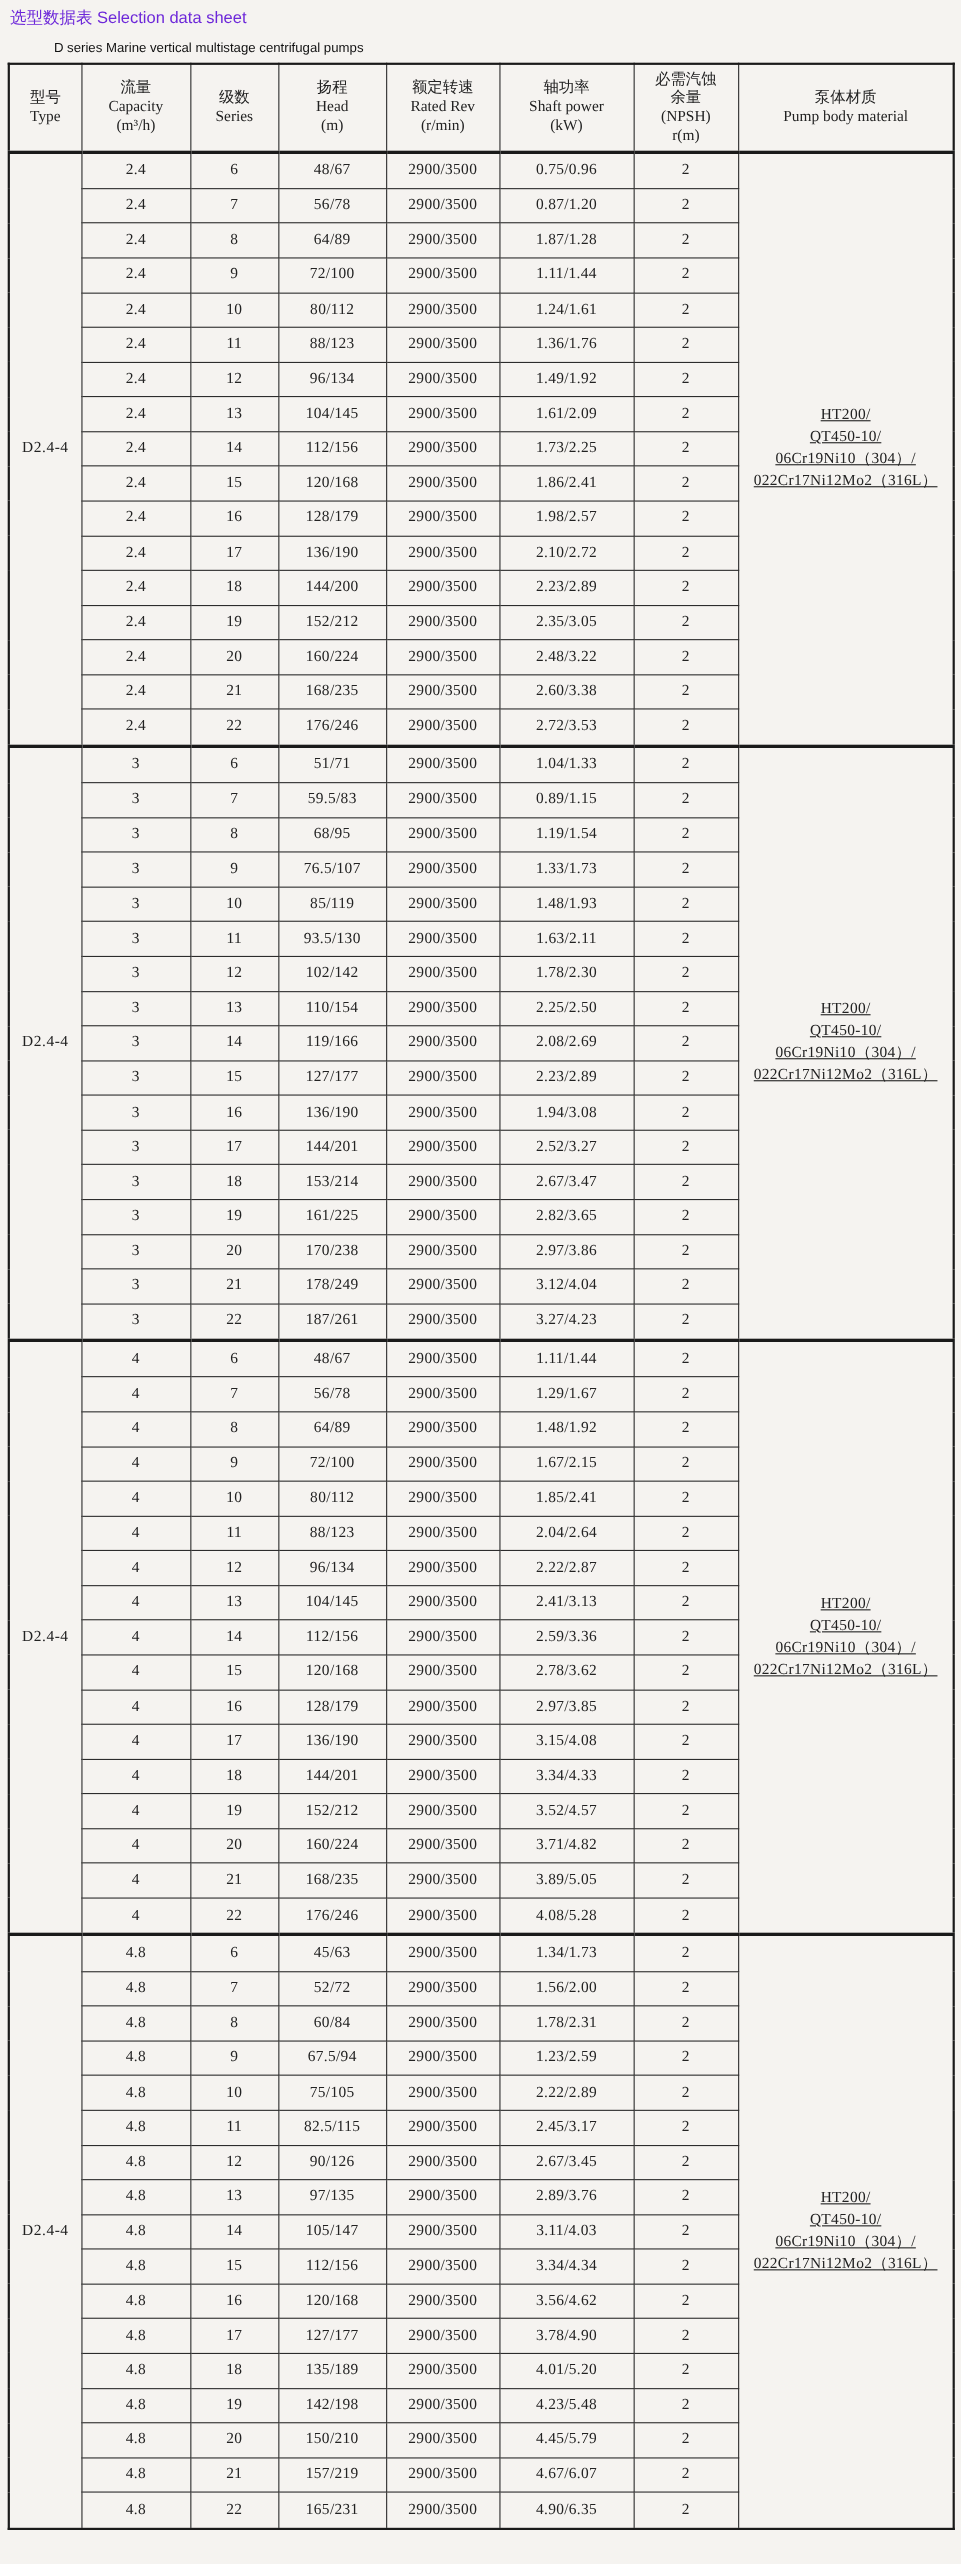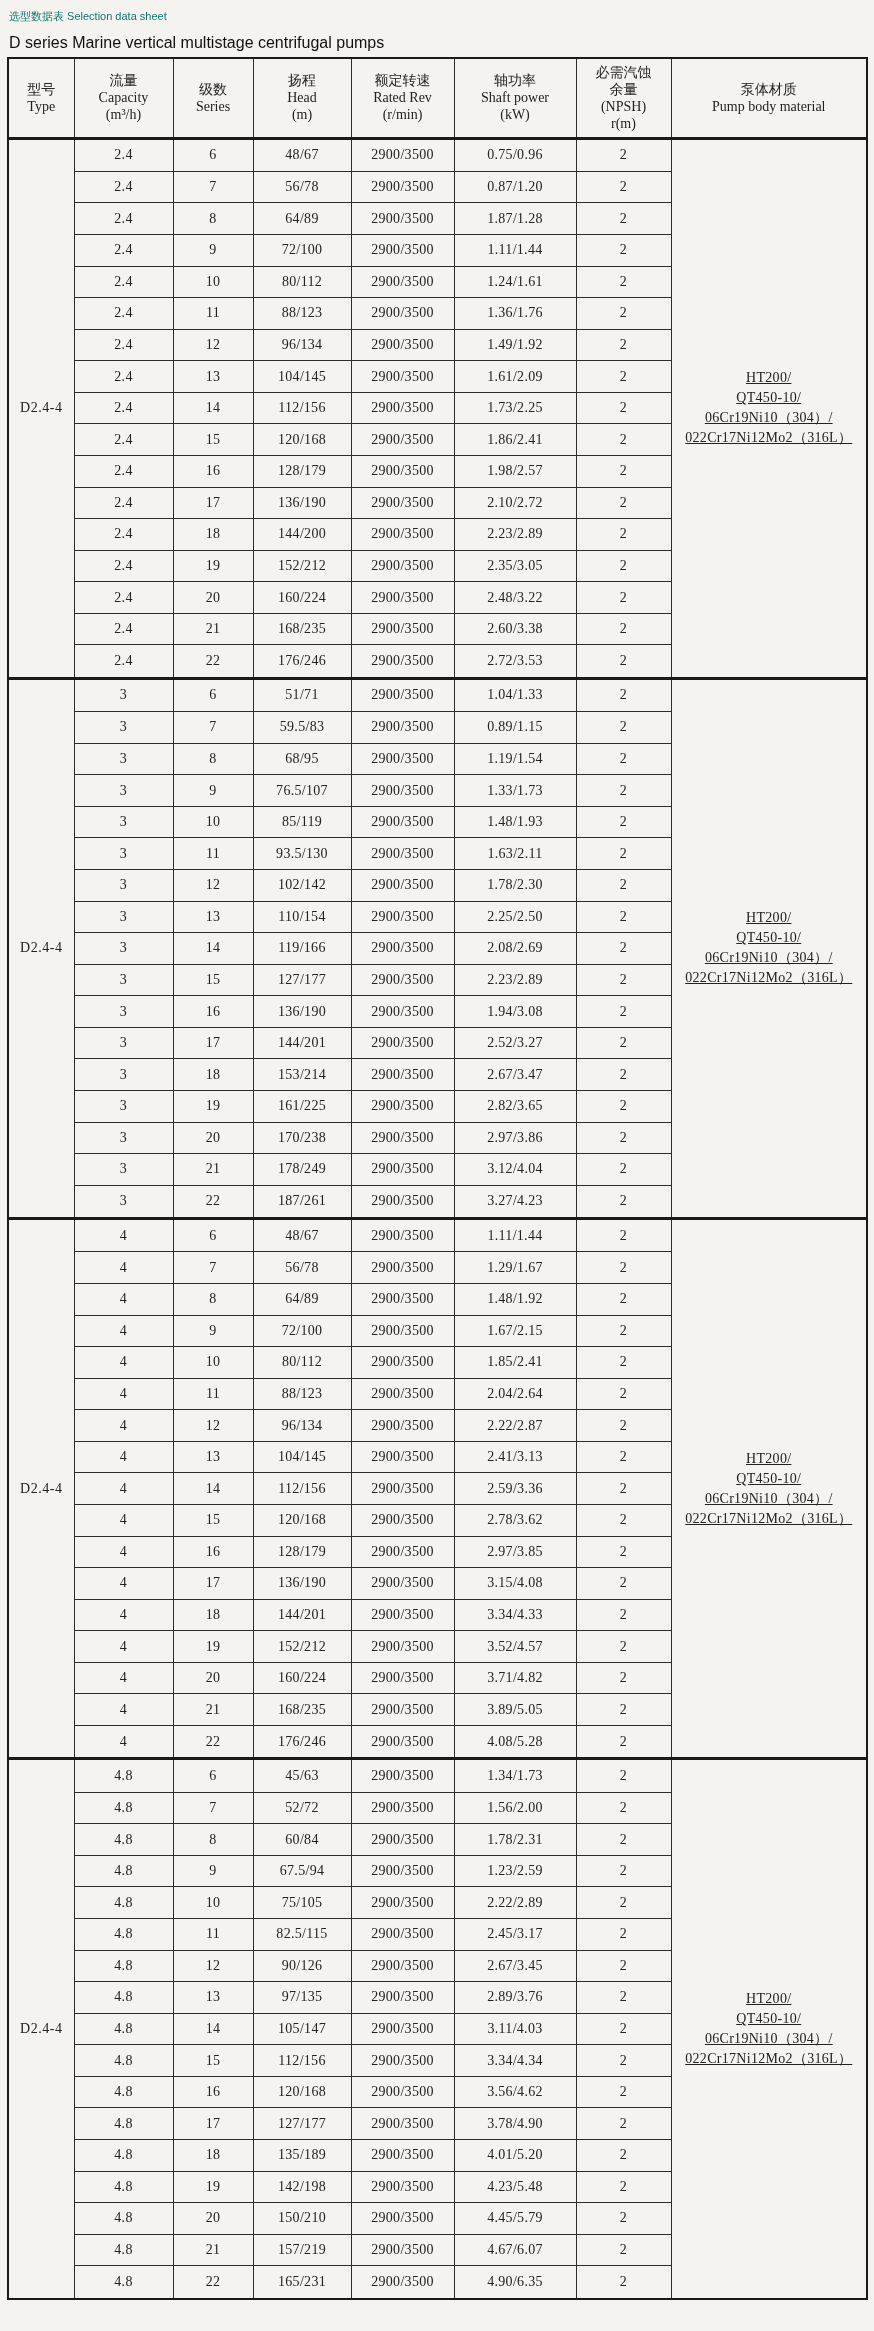--- a/index.html
+++ b/index.html
@@ -12,33 +12,34 @@
     background: #f5f3f0;
     color: #1b1b1b;
     font-family: "Liberation Serif", serif;
     overflow: hidden;
   }
   .titles {
     padding: 4px 0 0 9px;
     font-family: "Liberation Sans", sans-serif;
   }
   .title-line1 {
-    font-size: 11px;
+    font-size: 15px;
     line-height: 25px;
-    color: #0f766e;
+    color: #6d28d9;
   }
   .title-line2 {
     font-size: 16px;
     line-height: 27px;
     color: #111;
   }
   .title-line3 {
-    font-size: 16px;
+    font-size: 12px;
     line-height: 28px;
     color: #111;
+    margin-left: 40px;
   }
   table.data-table {
     border-collapse: collapse;
     table-layout: fixed;
     width: 859px;
     height: 2243px;
     margin-left: 7px;
     background: #f5f3f0;
   }
   table.data-table th,

